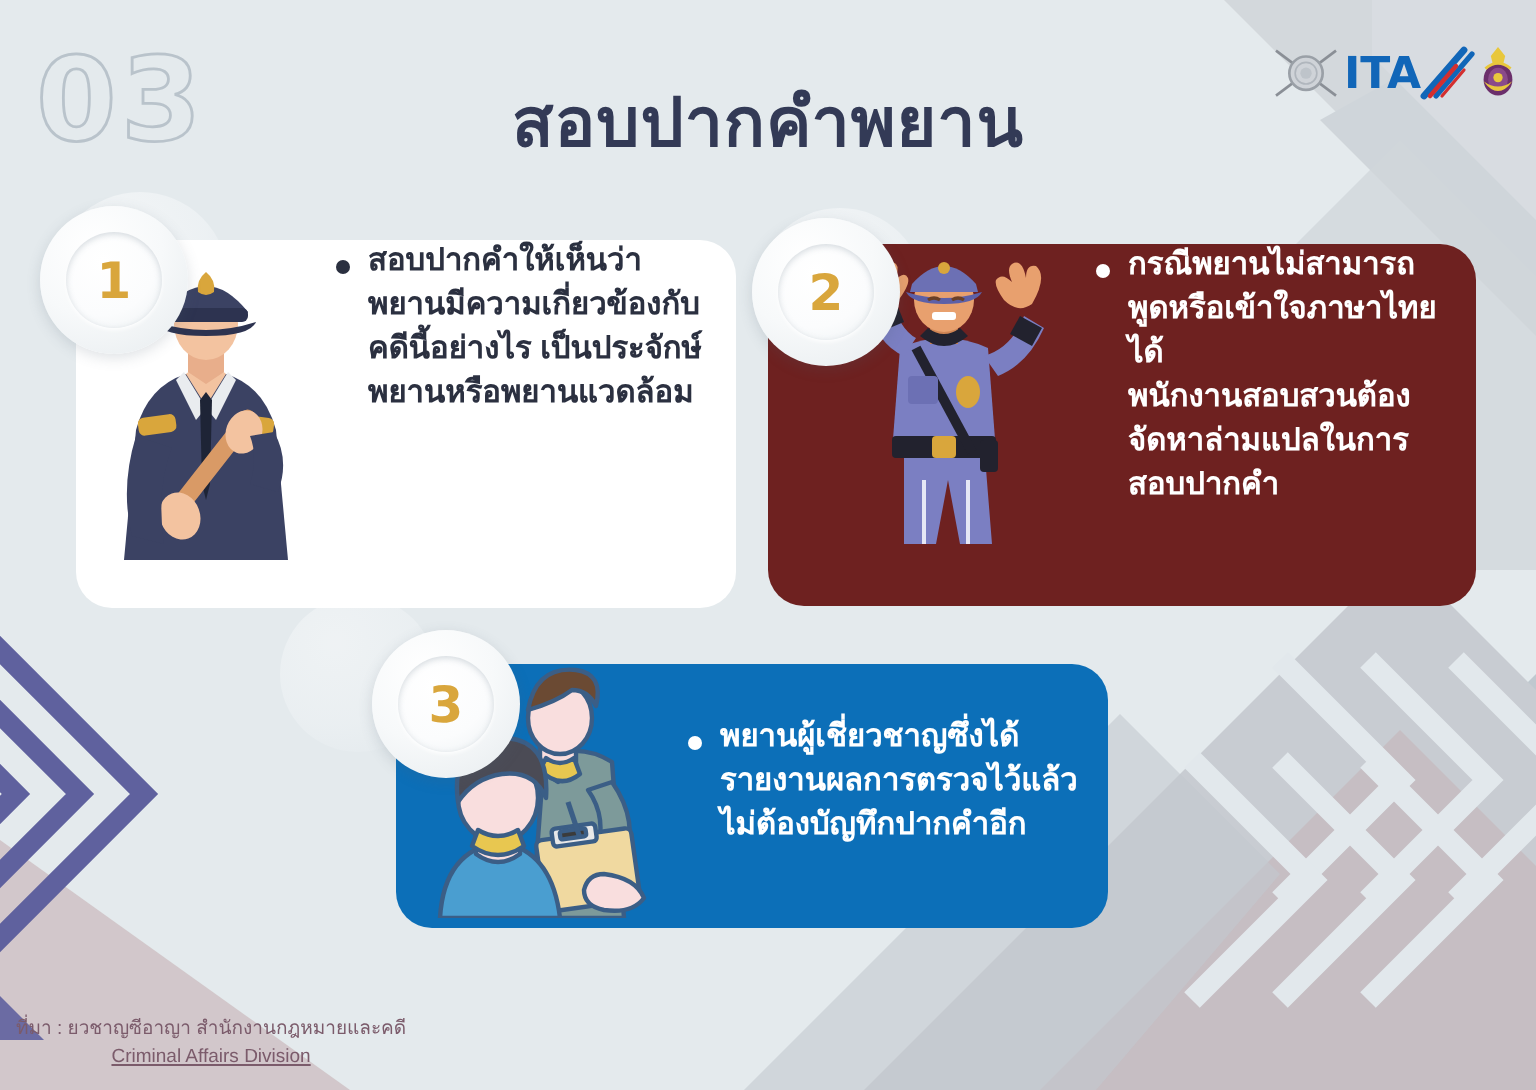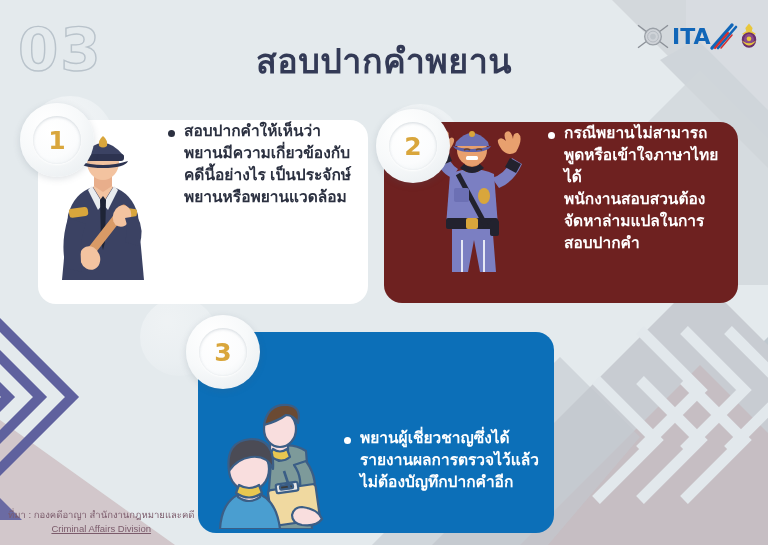--- a/index.html
+++ b/index.html
@@ -49,21 +49,21 @@
   }
   .logo-seal { width:34px; height:30px; }
   .logo-ita { font-size:0; line-height:0; }
   .logo-emblem { width:18px; height:30px; }
 
   
   .card { position:absolute; border-radius:18px; z-index:4; }
 
   .card-1 { left:38px;  top:120px; width:330px; height:184px; background:#ffffff;padding-left:18px; }
   .card-2 { left:384px; top:122px; width:354px; height:181px; background:#6e2120; }
-  .card-3 { left:198px; top:332px; width:356px; height:201px; background:#0c6fb8; }
+  .card-3 { left:198px; top:332px; width:356px; height:132px; background:#0c6fb8; }
 
   .card-body {
     position:absolute; inset:0;
     display:flex; align-items:flex-start;
   }
 
   .illus { flex:0 0 auto; position:relative; }
 
   .bullet-row {
     display:flex; align-items:flex-start; gap:9px;
@@ -348,15 +348,15 @@
   </div>
 </div>
 <div class="badge badge-3">
   <div class="outer"></div>
   <div class="inner">
     <span class="num">3</span>
   </div>
 </div>
 
 <div class="footer">
-  <div class="l1">ที่มา : กองคดีอาญา สำนักงานกฎหมายและคดี</div>
+  <div class="l1">ที่มา : ยวชาญซีอาญา สำนักงานกฎหมายและคดี</div>
   <div class="l2">Criminal Affairs Division</div>
 </div>
 
 </body></html>

